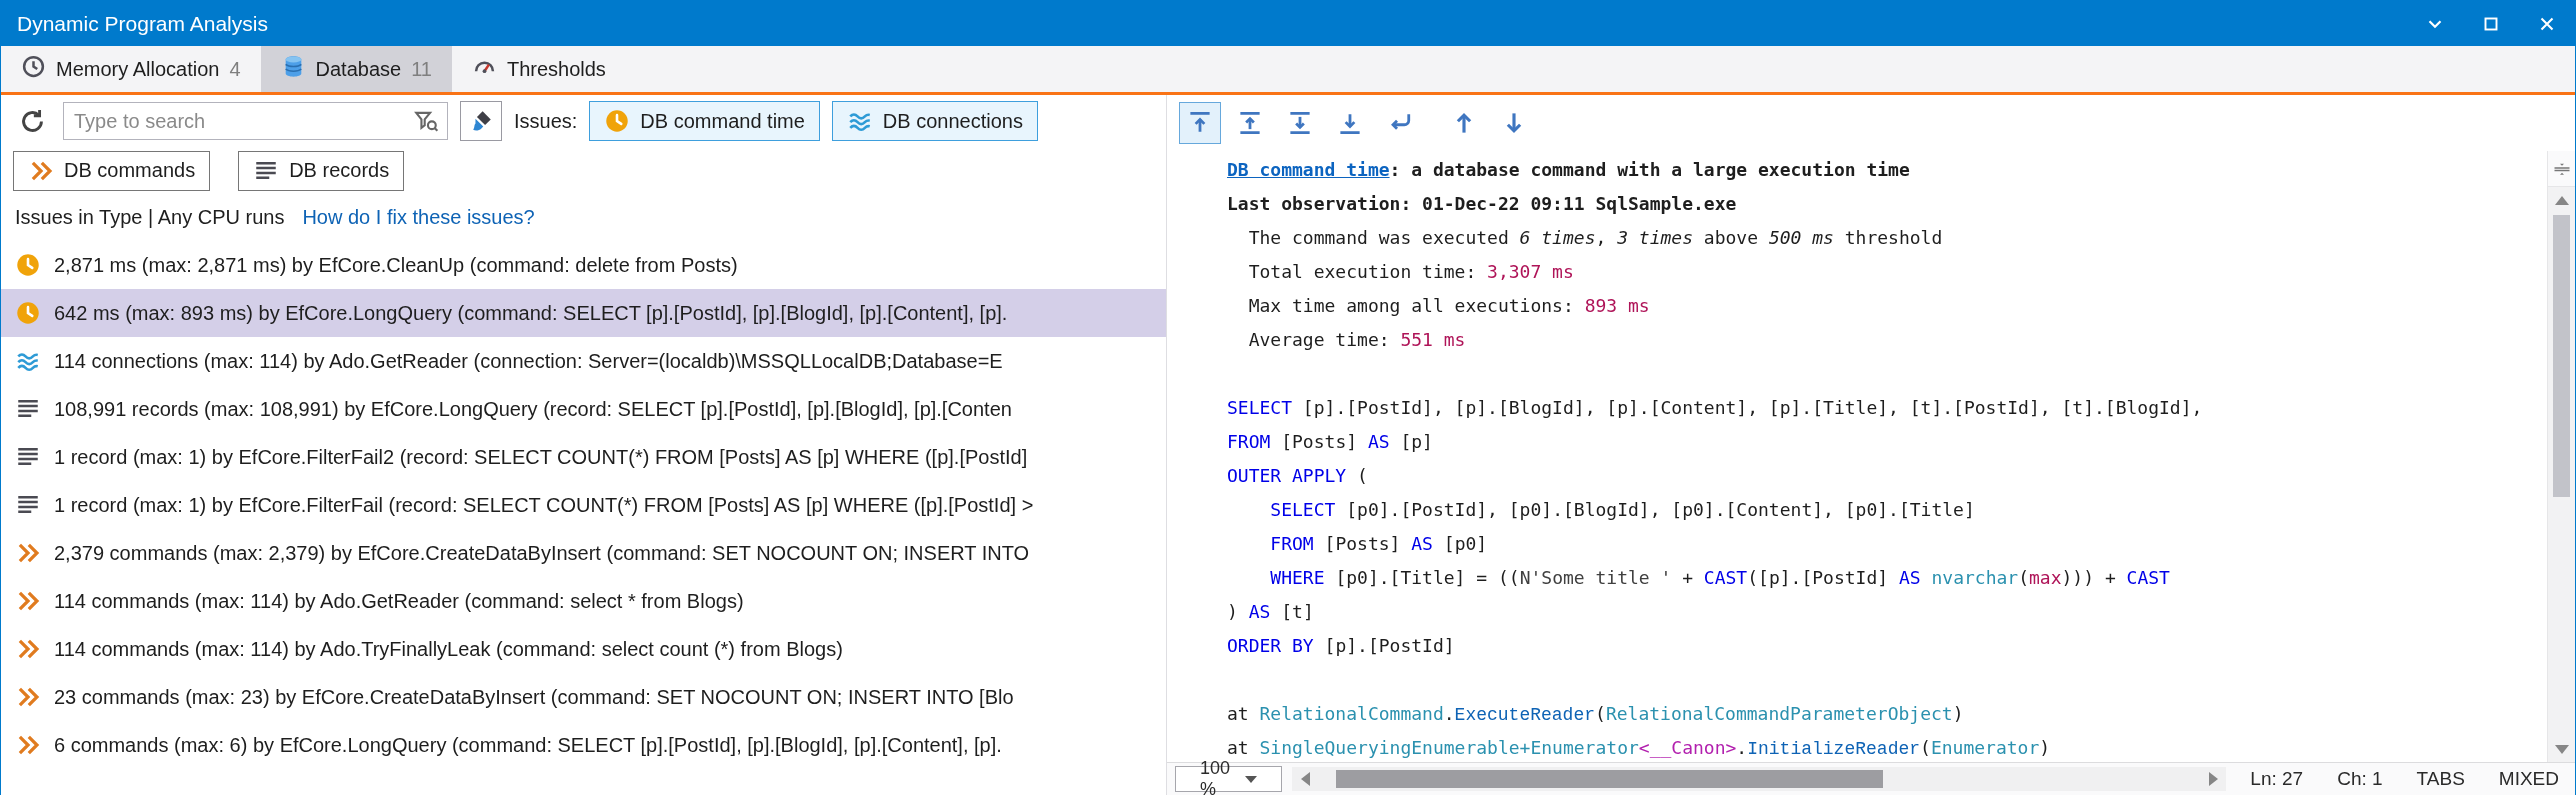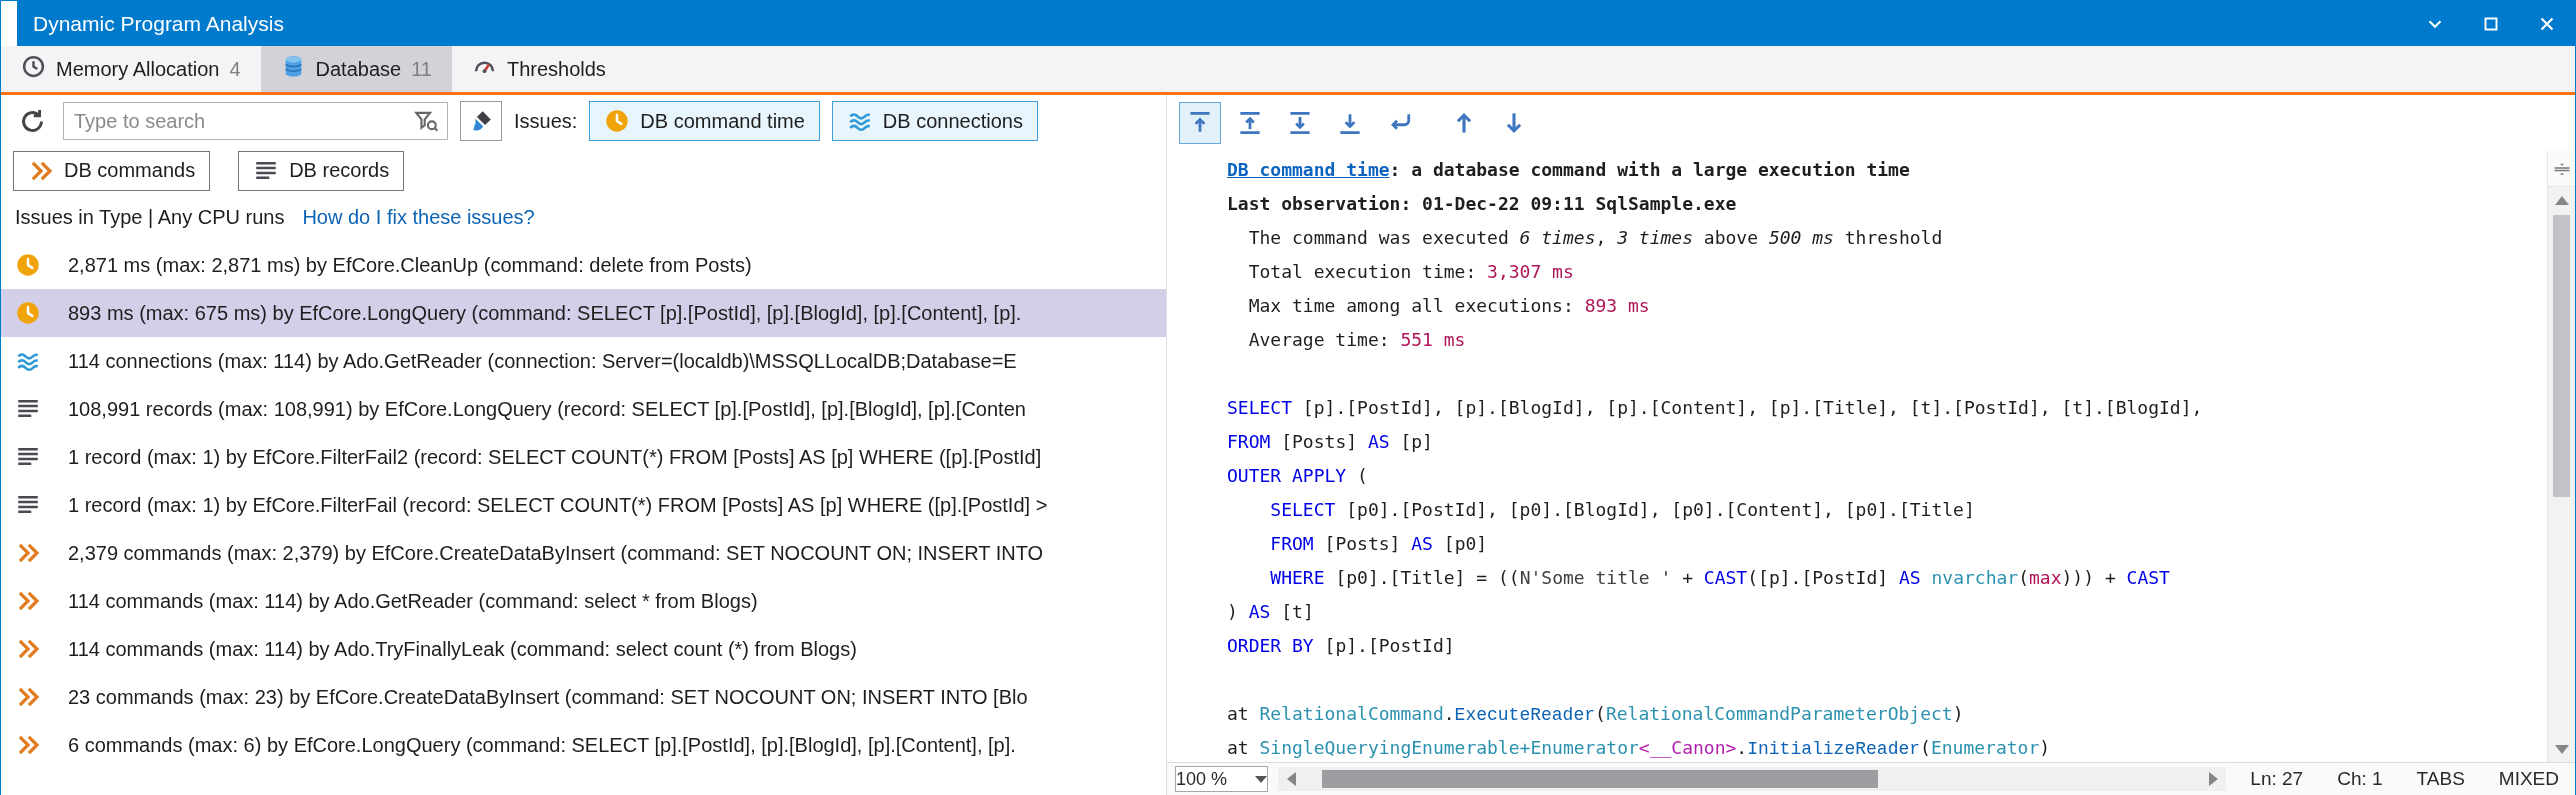--- a/index.html
+++ b/index.html
@@ -3,21 +3,21 @@
 <meta charset="utf-8">
 <style>
   * { box-sizing: border-box; margin: 0; padding: 0; }
   body { margin: 0; background: #888; font-family: "Liberation Sans", sans-serif; }
   .window {
     width: 2576px; height: 796px; background: #fff; position: relative;
     border: 1px solid #007ACC; display: flex; flex-direction: column; overflow: hidden;
   }
   
   .titlebar { height: 45px; background: #007ACC; color: #fff; display: flex; align-items: center;
-    font-size: 21px; padding-left: 16px; flex: 0 0 45px; margin-left: 16px; }
+    font-size: 21px; padding-left: 16px; flex: 0 0 45px; }
   .titlebar .controls { margin-left: auto; display: flex; height: 100%; }
   .ctrl { width: 56px; height: 100%; display: flex; align-items: center; justify-content: center; cursor: default; }
   .ctrl svg { width: 22px; height: 22px; }
   
   .tabstrip { height: 49px; flex: 0 0 49px; background: #F4F4F6; display: flex; align-items: stretch;
     border-bottom: 3px solid #f97316; }
   .tab { display: flex; align-items: center; gap: 10px; padding: 0 20px; font-size: 20px; color: #1E1E1E; }
   .tab.active { background: #D2D2D8; }
   .tab .count { color: #7F7F7F; }
   .tab svg { width: 25px; height: 25px; }
@@ -38,21 +38,21 @@
   .brushbtn svg { width: 26px; height: 26px; }
   .lbl { font-size: 20px; color: #1E1E1E; }
   .toggle { height: 40px; display: inline-flex; align-items: center; gap: 10px; padding: 0 14px; font-size: 20px; color: #1E1E1E; }
   .toggle svg { width: 26px; height: 26px; }
   .toggle.on { background: #E8F5FD; border: 1px solid #3E9FDD; }
   .toggle.off { background: #FFFFFF; border: 1px solid #767676; }
   
   .lheader { height: 47px; flex: 0 0 47px; display: flex; align-items: center; padding: 0 14px; gap: 18px; font-size: 20px; color: #1E1E1E; white-space: nowrap; }
   .lheader .link { color: #0E63B5; cursor: pointer; }
   .issuelist { flex: 1; overflow: hidden; }
-  .issue { height: 48px; display: flex; align-items: center; gap: 27px; padding-left: 14px; font-size: 20px; color: #1E1E1E; white-space: nowrap; overflow: hidden; }
+  .issue { height: 48px; display: flex; align-items: center; gap: 13px; padding-left: 14px; font-size: 20px; color: #1E1E1E; white-space: nowrap; overflow: hidden; }
   .issue.selected { background: #D4CFE8; }
   .issue svg { width: 26px; height: 26px; flex: 0 0 26px; }
   .issue .txt { overflow: hidden; }
   
   .rtoolbar { height: 56px; flex: 0 0 56px; display: flex; align-items: center; padding-left: 12px; gap: 8px; background: #fff; }
   .rtool { width: 42px; height: 42px; display: flex; align-items: center; justify-content: center; background: transparent; border: 1px solid transparent; }
   .rtool svg { width: 28px; height: 28px; }
   .rtool.active { background: #E3F1FB; border: 1px solid #66A8DC; }
   .rtool.gap { margin-left: 14px; }
   
@@ -75,21 +75,21 @@
   .splitterbox svg { width: 20px; height: 20px; }
   .sbarrow { height: 26px; width: 100%; display: flex; align-items: center; justify-content: center; }
   .vtrack { flex: 1; width: 100%; position: relative; }
   .vthumb { position: absolute; left: 5px; right: 5px; top: 2px; height: 54%; background: #C2C3C9; }
   .tri-up    { width: 0; height: 0; border-left: 7px solid transparent; border-right: 7px solid transparent; border-bottom: 9px solid #868686; }
   .tri-down  { width: 0; height: 0; border-left: 7px solid transparent; border-right: 7px solid transparent; border-top: 9px solid #868686; }
   .tri-left  { width: 0; height: 0; border-top: 7px solid transparent; border-bottom: 7px solid transparent; border-right: 9px solid #868686; }
   .tri-right { width: 0; height: 0; border-top: 7px solid transparent; border-bottom: 7px solid transparent; border-left: 9px solid #868686; }
   
   .statusbar { height: 33px; flex: 0 0 33px; border-top: 1px solid #DCDCDE; background: #FAFAFB; display: flex; align-items: center; padding: 0 10px 0 8px; font-size: 19px; color: #2A2A2A; }
-  .zoombox { width: 93px; height: 26px; border: 1px solid #A6A6AC; background: #fff; display: flex; align-items: center; font-size: 18px; padding: 0 0; gap: 2px; }
+  .zoombox { width: 107px; height: 26px; border: 1px solid #A6A6AC; background: #fff; display: flex; align-items: center; font-size: 18px; padding: 0 24px; gap: 2px; }
   .zoombox .caret { margin-left: auto; width: 0; height: 0; border-left: 6px solid transparent; border-right: 6px solid transparent; border-top: 7px solid #555; }
   .hscroll { flex: 1; display: flex; align-items: center; height: 24px; margin: 0 14px 0 10px; background: #F0F0F1; }
   .hscroll .harrow { width: 26px; height: 24px; display: flex; align-items: center; justify-content: center; }
   .htrack { flex: 1; height: 24px; position: relative; }
   .hthumb { position: absolute; top: 3px; bottom: 3px; left: 2%; width: 62%; background: #9D9DA1; }
   .statlabels { display: flex; gap: 34px; margin-left: 10px; margin-right: 6px; white-space: nowrap; }
 </style>
 </head>
 <body>
 
@@ -226,21 +226,21 @@
             </span>
             <span class="txt">2,871 ms (max: 2,871 ms) by EfCore.CleanUp (command: delete from Posts)</span>
           </div>
           <div class="issue selected">
             <span style="display: inline-flex;">
               <svg viewBox="0 0 16 16">
                 <circle cx="8" cy="8" r="6.6" fill="#F0A30A"></circle>
                 <path d="M8 4.4V8l2.6 1.8" stroke="#fff" stroke-width="1.6" fill="none" stroke-linecap="round"></path>
               </svg>
             </span>
-            <span class="txt">893 ms (max: 675 ms) by EfCore.LongQuery (command: SELECT [p].[PostId], [p].[BlogId], [p].[Content], [p].</span>
+            <span class="txt">642 ms (max: 893 ms) by EfCore.LongQuery (command: SELECT [p].[PostId], [p].[BlogId], [p].[Content], [p].</span>
           </div>
           <div class="issue">
             <span style="display: inline-flex;">
               <svg viewBox="0 0 16 16" fill="none" stroke="#2E9BD6" stroke-width="1.6">
                 <path d="M2 5.2c1.5-1.6 3-1.6 4.5 0s3 1.6 4.5 0c.9-.9 1.9-1.2 3-.9"></path>
                 <path d="M2 8.7c1.5-1.6 3-1.6 4.5 0s3 1.6 4.5 0c.9-.9 1.9-1.2 3-.9"></path>
                 <path d="M2 12.2c1.5-1.6 3-1.6 4.5 0s3 1.6 4.5 0c.9-.9 1.9-1.2 3-.9"></path>
               </svg>
             </span>
             <span class="txt">114 connections (max: 114) by Ado.GetReader (connection: Server=(localdb)\MSSQLLocalDB;Database=E</span>

